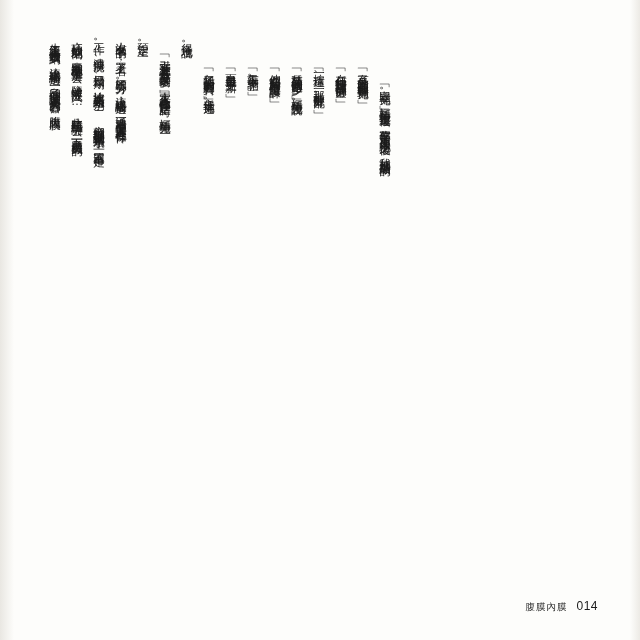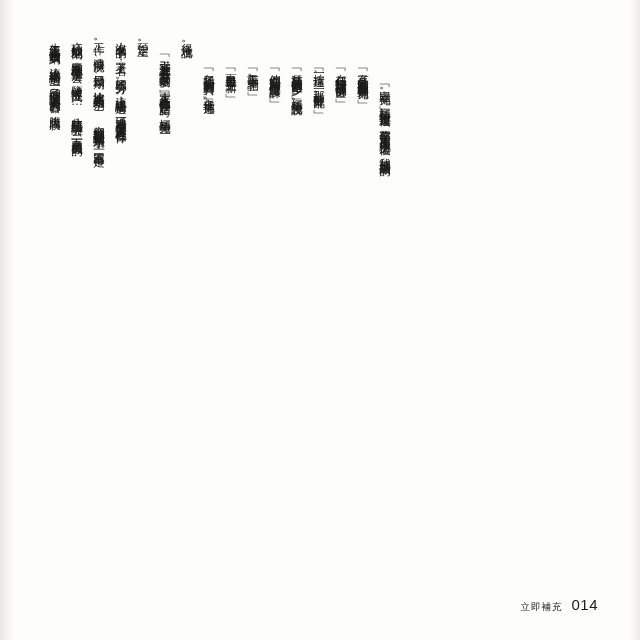--- a/index.html
+++ b/index.html
@@ -80,21 +80,21 @@
     align-items: baseline;
     gap: 9px;
   }
   #footer .book-title {
     font-size: 9.5px;
     letter-spacing: 1px;
     color: #1c1c1c;
     font-family: "Liberation Serif", "DejaVu Serif", serif;
   }
   #footer .page-number {
-    font-size: 15px;
+    font-size: 12px;
     letter-spacing: 0.5px;
     color: #1c1c1c;
     font-family: "Liberation Sans", sans-serif;
     margin-top: 34px;
   }
 </style>
 </head>
 <body>
 
 <div id="page">
@@ -112,17 +112,17 @@
       <div class="col ind-2">「每天下午調整。」</div>
       <div class="col ind-2">「他們在資料的基礎上做出設計。」</div>
       <div class="col ind-2">「某種品質的個體是多少。」福斯特先生說。</div>
       <div class="col ind-2">「按這一種、那一種數量分配。」</div>
       <div class="col ind-2">「在任何特定時到技最佳的分量。」</div>
       <div class="col ind-2">「有了意外的消耗立即查得到補充。」</div>
       <div class="col ind-3">「立即補充。」福斯特先生重複道。「你要是知道上一次日本地震之後，我加班加點所做的</div>
     </div>
 
   <div id="footer">
-    <span class="book-title">立即補充</span>
+    <span class="book-title">腹膜內膜</span>
     <span class="page-number">014</span>
   </div>
 
 </div>
 
 </body></html>

